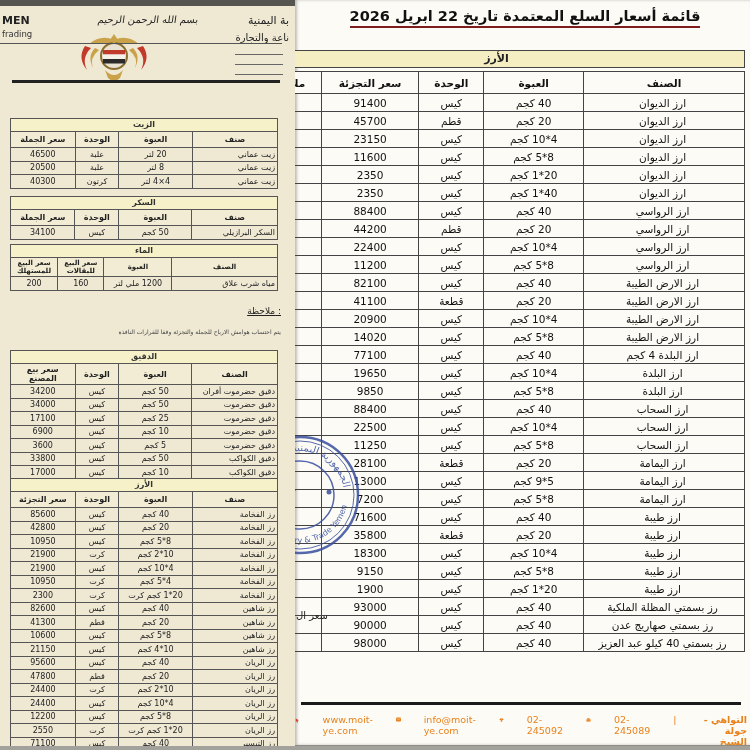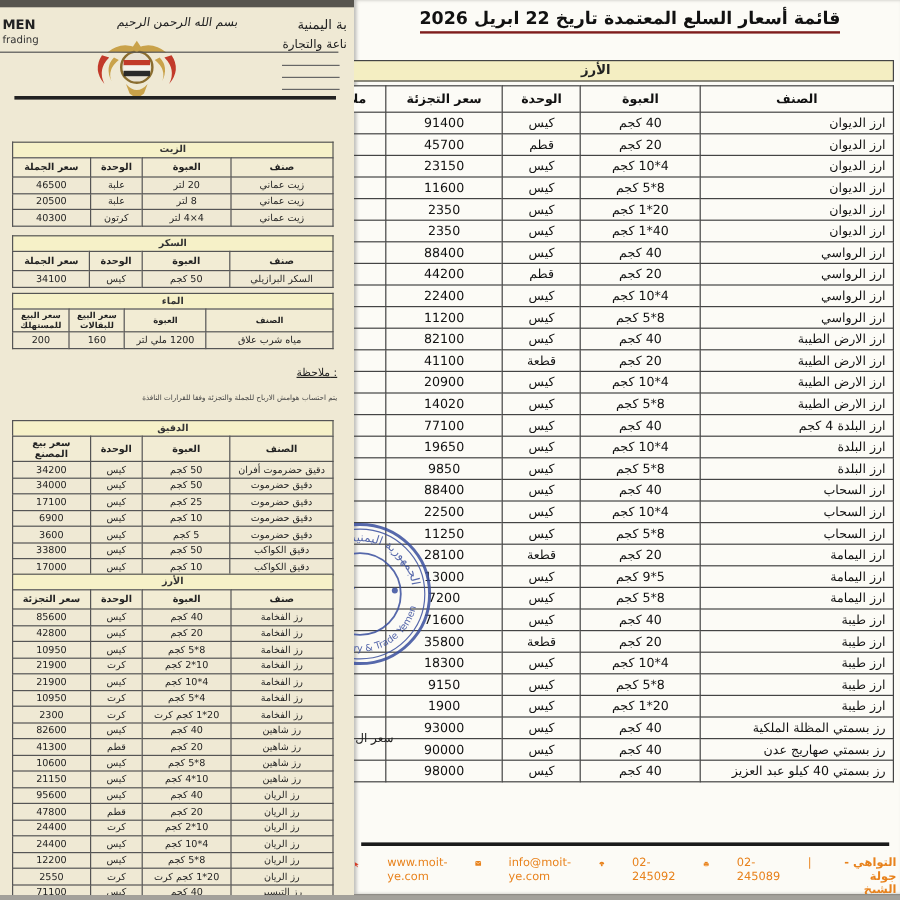--- a/index.html
+++ b/index.html
@@ -16,42 +16,42 @@
   .lp-line-thick{position:absolute;left:12px;top:74px;width:268px;height:2.5px;background:#222;}
   .lp-rlines div{position:absolute;right:12px;width:48px;height:1px;background:#666;}
   .emblem{position:absolute;left:75px;top:22px;}
   
   .ltab{position:absolute;left:10px;width:268px;}
   .band{background:#f6f1c8;border:1px solid #555;border-bottom:none;text-align:center;font-size:8px;font-weight:bold;color:#333;line-height:12px;height:12px;}
   table{border-collapse:collapse;direction:rtl;width:100%;}
   .ltab table{font-size:8px;color:#222;}
   .ltab th{border:1px solid #555;font-weight:bold;background:#f2ecd4;padding:1px 2px;height:13px;}
   .ltab td{border:1px solid #555;text-align:center;padding:0 2px;height:12.5px;}
-  .ltab td:first-child{text-align:center;}
+  .ltab td:first-child{text-align:right;}
   .l4 th:nth-child(1),.l4 td:nth-child(1){width:86px;}
   .l4 th:nth-child(2),.l4 td:nth-child(2){width:73px;}
   .l4 th:nth-child(3),.l4 td:nth-child(3){width:40px;}
   .l4 th:nth-child(4),.l4 td:nth-child(4){width:63px;}
   .lw th:nth-child(1),.lw td:nth-child(1){width:110px;}
   .lw th:nth-child(2),.lw td:nth-child(2){width:68px;}
   .lw th:nth-child(3),.lw td:nth-child(3){width:43px;}
   .lw th:nth-child(4),.lw td:nth-child(4){width:43px;text-align:center;}
   .lw th{font-size:7px;}
   .note-label{position:absolute;right:14px;top:300px;font-size:9px;font-weight:normal;color:#222;text-decoration:underline;}
   .note-text{position:absolute;right:14px;top:322px;width:255px;font-size:6px;color:#444;filter:blur(.4px);text-align:right;direction:rtl;}
   
   .page-right{position:absolute;left:295px;top:0;width:455px;height:745px;background:#fcfbf6;overflow:hidden;box-shadow:inset 2px 0 3px rgba(0,0,0,.25);}
   .rp-title{position:absolute;top:8px;left:30px;width:400px;text-align:center;font-size:14.5px;font-weight:bold;color:#111;direction:rtl;}
   .rp-title span{border-bottom:2px solid #7f1d1d;padding-bottom:2px;}
   .rp-band{position:absolute;top:50px;right:5px;width:495px;height:16px;background:#f4eec2;border:1px solid #444;text-align:center;font-size:11px;font-weight:bold;line-height:16px;color:#222;}
   .rt-wrap{position:absolute;top:71px;right:5px;width:495px;}
   .rt{font-size:10.5px;color:#111;}
   .rt th{border:1px solid #444;font-weight:bold;padding:2px;height:17px;background:#fcfbf6;}
   .rt td{border:1px solid #444;text-align:center;padding:0 3px;height:17px;}
-  .rt td:first-child{text-align:right;padding-right:6px;}
+  .rt td:first-child{padding-right:6px;}
   .rt th:nth-child(1),.rt td:nth-child(1){width:160px;}
   .rt th:nth-child(2),.rt td:nth-child(2){width:98px;}
   .rt th:nth-child(3),.rt td:nth-child(3){width:60px;}
   .rt th:nth-child(4),.rt td:nth-child(4){width:95px;}
   .rt th:nth-child(5),.rt td:nth-child(5){width:66px;}
   .merged-note{position:absolute;left:1px;top:610px;font-size:10px;color:#222;direction:rtl;}
   .stamp{position:absolute;left:-58px;top:432px;width:126px;height:126px;opacity:.85;}
   .footer-rule{position:absolute;left:6px;top:702px;width:440px;height:3px;background:#1a1a1a;}
   .footer{position:absolute;left:0;top:714px;width:452px;display:flex;gap:23px;font-size:9.5px;color:#e8821c;direction:ltr;}
   .footer .addr{direction:rtl;font-weight:bold;}

